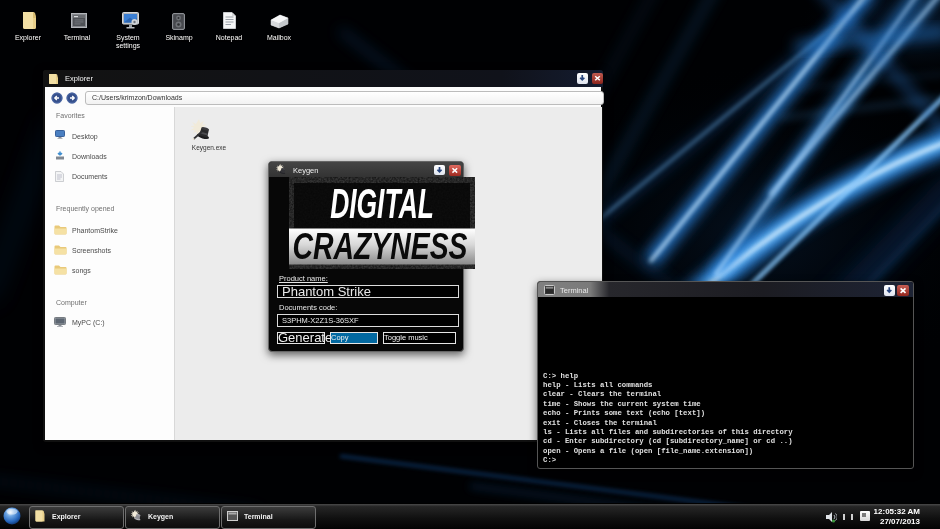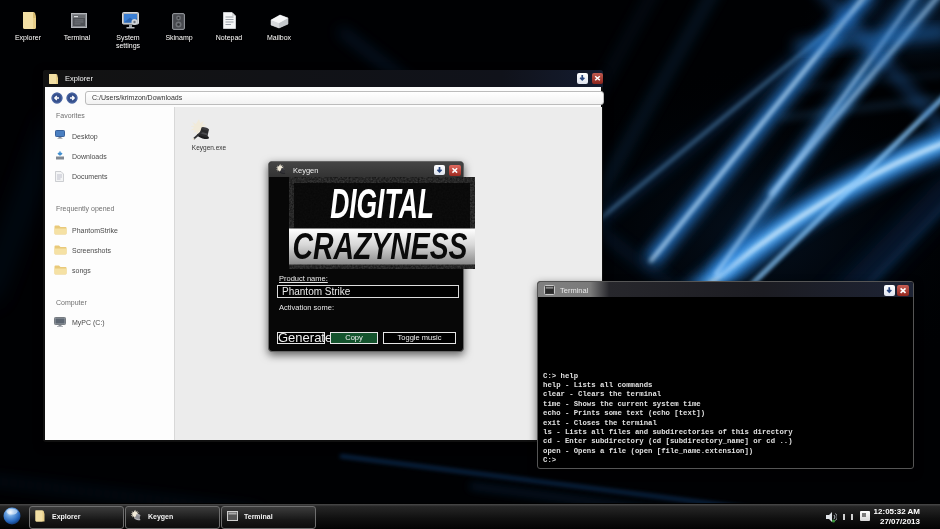--- a/index.html
+++ b/index.html
@@ -273,25 +273,26 @@
           <text x="0" y="0" font-size="29" fill="#ffffff" text-anchor="middle" textLength="122" lengthAdjust="spacingAndGlyphs">DIGITAL</text>
         </g>
         <g transform="translate(91,82) scale(0.85,1.30)">
           <text x="0" y="0" font-size="28" fill="#0a0a0a" text-anchor="middle" textLength="206" lengthAdjust="spacingAndGlyphs">CRAZYNESS</text>
         </g>
       </g>
     </svg>
   </div>
 
   <div class="abs" style="left:10px;top:112px;font-size:7.5px;color:#e8e8e8;text-decoration:underline;">Product name:</div>
-  <div class="abs" style="left:8px;top:122.5px;width:176px;height:11px;background:#000;border:1px solid #dcdcdc;font-size:10px;color:#e8e8e8;line-height:11px;padding-left:4px;">Phantom Strike</div>
-  <div class="abs" style="left:10px;top:141px;font-size:7.5px;color:#e8e8e8;">Activation some:</div>
+  <div class="abs" style="left:8px;top:122.5px;width:176px;height:11px;background:#000;border:1px solid #dcdcdc;font-size:13px;color:#e8e8e8;line-height:11px;padding-left:4px;">Phantom Strike</div>
+  <div class="abs" style="left:10px;top:141px;font-size:7.5px;color:#e8e8e8;">Documents code:</div>
+  <div class="abs" style="left:8px;top:151.5px;width:176px;height:11px;background:#000;border:1px solid #dcdcdc;font-size:7.5px;color:#e8e8e8;line-height:11px;padding-left:4px;">S3PHM-X2Z1S-36SXF</div>
   <div class="abs" style="left:8px;top:169.5px;width:46px;height:10px;background:#000;border:1px solid #e6e6e6;font-size:13px;color:#f0f0f0;line-height:10px;text-align:left;">Generate</div>
-  <div class="abs" style="left:61px;top:169.5px;width:46px;height:10px;background:#14532d;border:1px solid #e6e6e6;font-size:7.5px;color:#f0f0f0;line-height:10px;text-align:center;">Copy</div>
-  <div class="abs" style="left:114px;top:169.5px;width:71px;height:10px;background:#000;border:1px solid #e6e6e6;font-size:7.5px;color:#f0f0f0;line-height:10px;text-align:center;">Toggle music</div>
+  <div class="abs" style="left:61px;top:169.5px;width:46px;height:10px;background:#0369a1;border:1px solid #e6e6e6;font-size:7.5px;color:#f0f0f0;line-height:10px;text-align:left;">Copy</div>
+  <div class="abs" style="left:114px;top:169.5px;width:71px;height:10px;background:#000;border:1px solid #e6e6e6;font-size:7.5px;color:#f0f0f0;line-height:10px;">Toggle music</div>
 </div>
 
 <div class="abs" style="left:537px;top:281px;width:375px;height:186px;background:#000;border-radius:3px;border:1px solid #555;box-shadow:0 3px 9px rgba(0,0,0,0.6);">
   <div class="abs" style="left:0;top:0;width:100%;height:15px;border-radius:2px 2px 0 0;background:linear-gradient(to right,#808080 0%,#7a7a7a 14%,#27272c 19%,#1c1c22 60%,#1d2334 100%);"></div>
   <svg class="abs" style="left:6px;top:3px" width="11" height="10" viewBox="0 0 11 10">
     <rect x="0.5" y="0.5" width="10" height="9" rx="1" fill="#3a3a3a" stroke="#c8c8c8"></rect>
     <rect x="1.8" y="1.8" width="7.4" height="1.8" fill="#8a8a8a"></rect>
     <rect x="1.8" y="4.2" width="7.4" height="4" fill="#2a2a2a"></rect>
   </svg>
   <div class="abs" style="left:22px;top:3.5px;font-size:7.5px;color:#e8e8e8;">Terminal</div>

